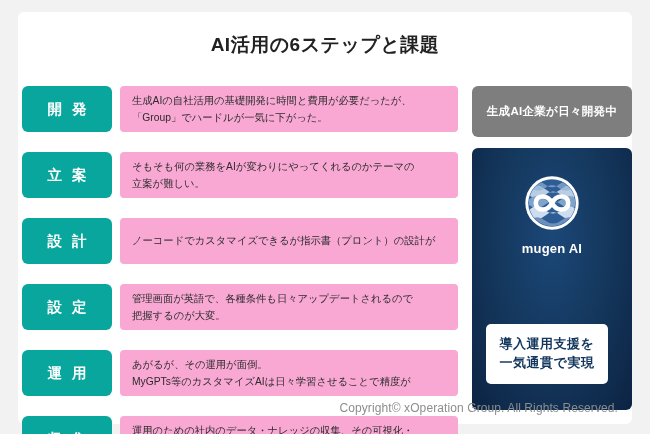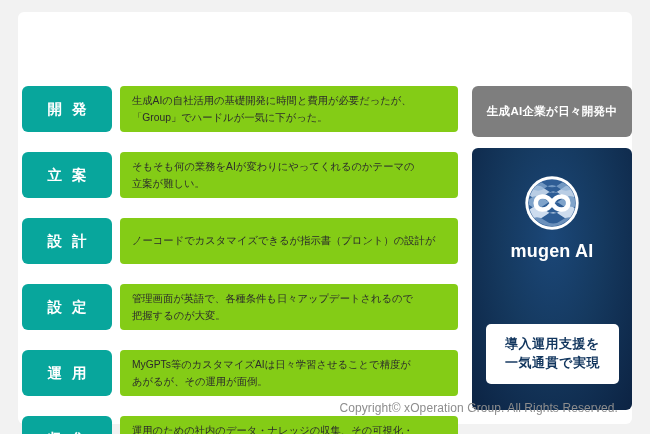--- a/index.html
+++ b/index.html
@@ -64,21 +64,21 @@
     font-weight: bold;
     letter-spacing: 3px;
     display: flex;
     align-items: center;
     justify-content: center;
     text-indent: 3px;
   }
 
   .step-desc {
     flex: 1 1 auto;
-    background: #84cc16;
+    background: #f9a8d4;
     border-radius: 4px;
     padding: 7px 12px 6px 12px;
     font-size: 10.3px;
     line-height: 1.65;
     color: #2b2b2b;
     display: flex;
     flex-direction: column;
     justify-content: center;
   }
 
@@ -118,30 +118,30 @@
 
   #brand-logo {
     margin-top: 26px;
     width: 58px;
     height: 58px;
   }
 
   #brand-name {
     margin-top: 9px;
     color: #ffffff;
-    font-size: 18px;
+    font-size: 13px;
     font-weight: bold;
     letter-spacing: 0.2px;
   }
 
   #cta-box {
     position: absolute;
     left: 14px;
     bottom: 26px;
-    width: 133px;
+    width: 122px;
     background: #ffffff;
     border-radius: 5px;
     padding: 11px 6px 11px 6px;
     text-align: center;
     color: #12365e;
     font-size: 13px;
     font-weight: bold;
     line-height: 1.45;
     letter-spacing: 0.5px;
   }
@@ -156,20 +156,21 @@
     font-size: 12px;
     color: #8d8d8d;
     letter-spacing: 0.1px;
   }
 </style>
 </head>
 <body>
 
 <div id="infographic-card">
 
+  <div id="page-title">AI活用の6ステップと課題</div>
 
   <div id="steps-list">
 
     <div class="step-row">
       <div class="step-badge">開 発</div>
       <div class="step-desc">
         <span class="step-desc-line">生成AIの自社活用の基礎開発に時間と費用が必要だったが、</span>
         <span class="step-desc-line">「Group」でハードルが一気に下がった。</span>
       </div>
     </div>
@@ -193,22 +194,22 @@
       <div class="step-badge">設 定</div>
       <div class="step-desc">
         <span class="step-desc-line">管理画面が英語で、各種条件も日々アップデートされるので</span>
         <span class="step-desc-line">把握するのが大変。</span>
       </div>
     </div>
 
     <div class="step-row">
       <div class="step-badge">運 用</div>
       <div class="step-desc">
+        <span class="step-desc-line">あがるが、その運用が面倒。</span>
         <span class="step-desc-line">MyGPTs等のカスタマイズAIは日々学習させることで精度が</span>
-        <span class="step-desc-line">あがるが、その運用が面倒。</span>
       </div>
     </div>
 
     <div class="step-row">
       <div class="step-badge">収 集</div>
       <div class="step-desc">
         <span class="step-desc-line">運用のための社内のデータ・ナレッジの収集、その可視化・</span>
         <span class="step-desc-line">言語化の工程が難しい。</span>
       </div>
     </div>

